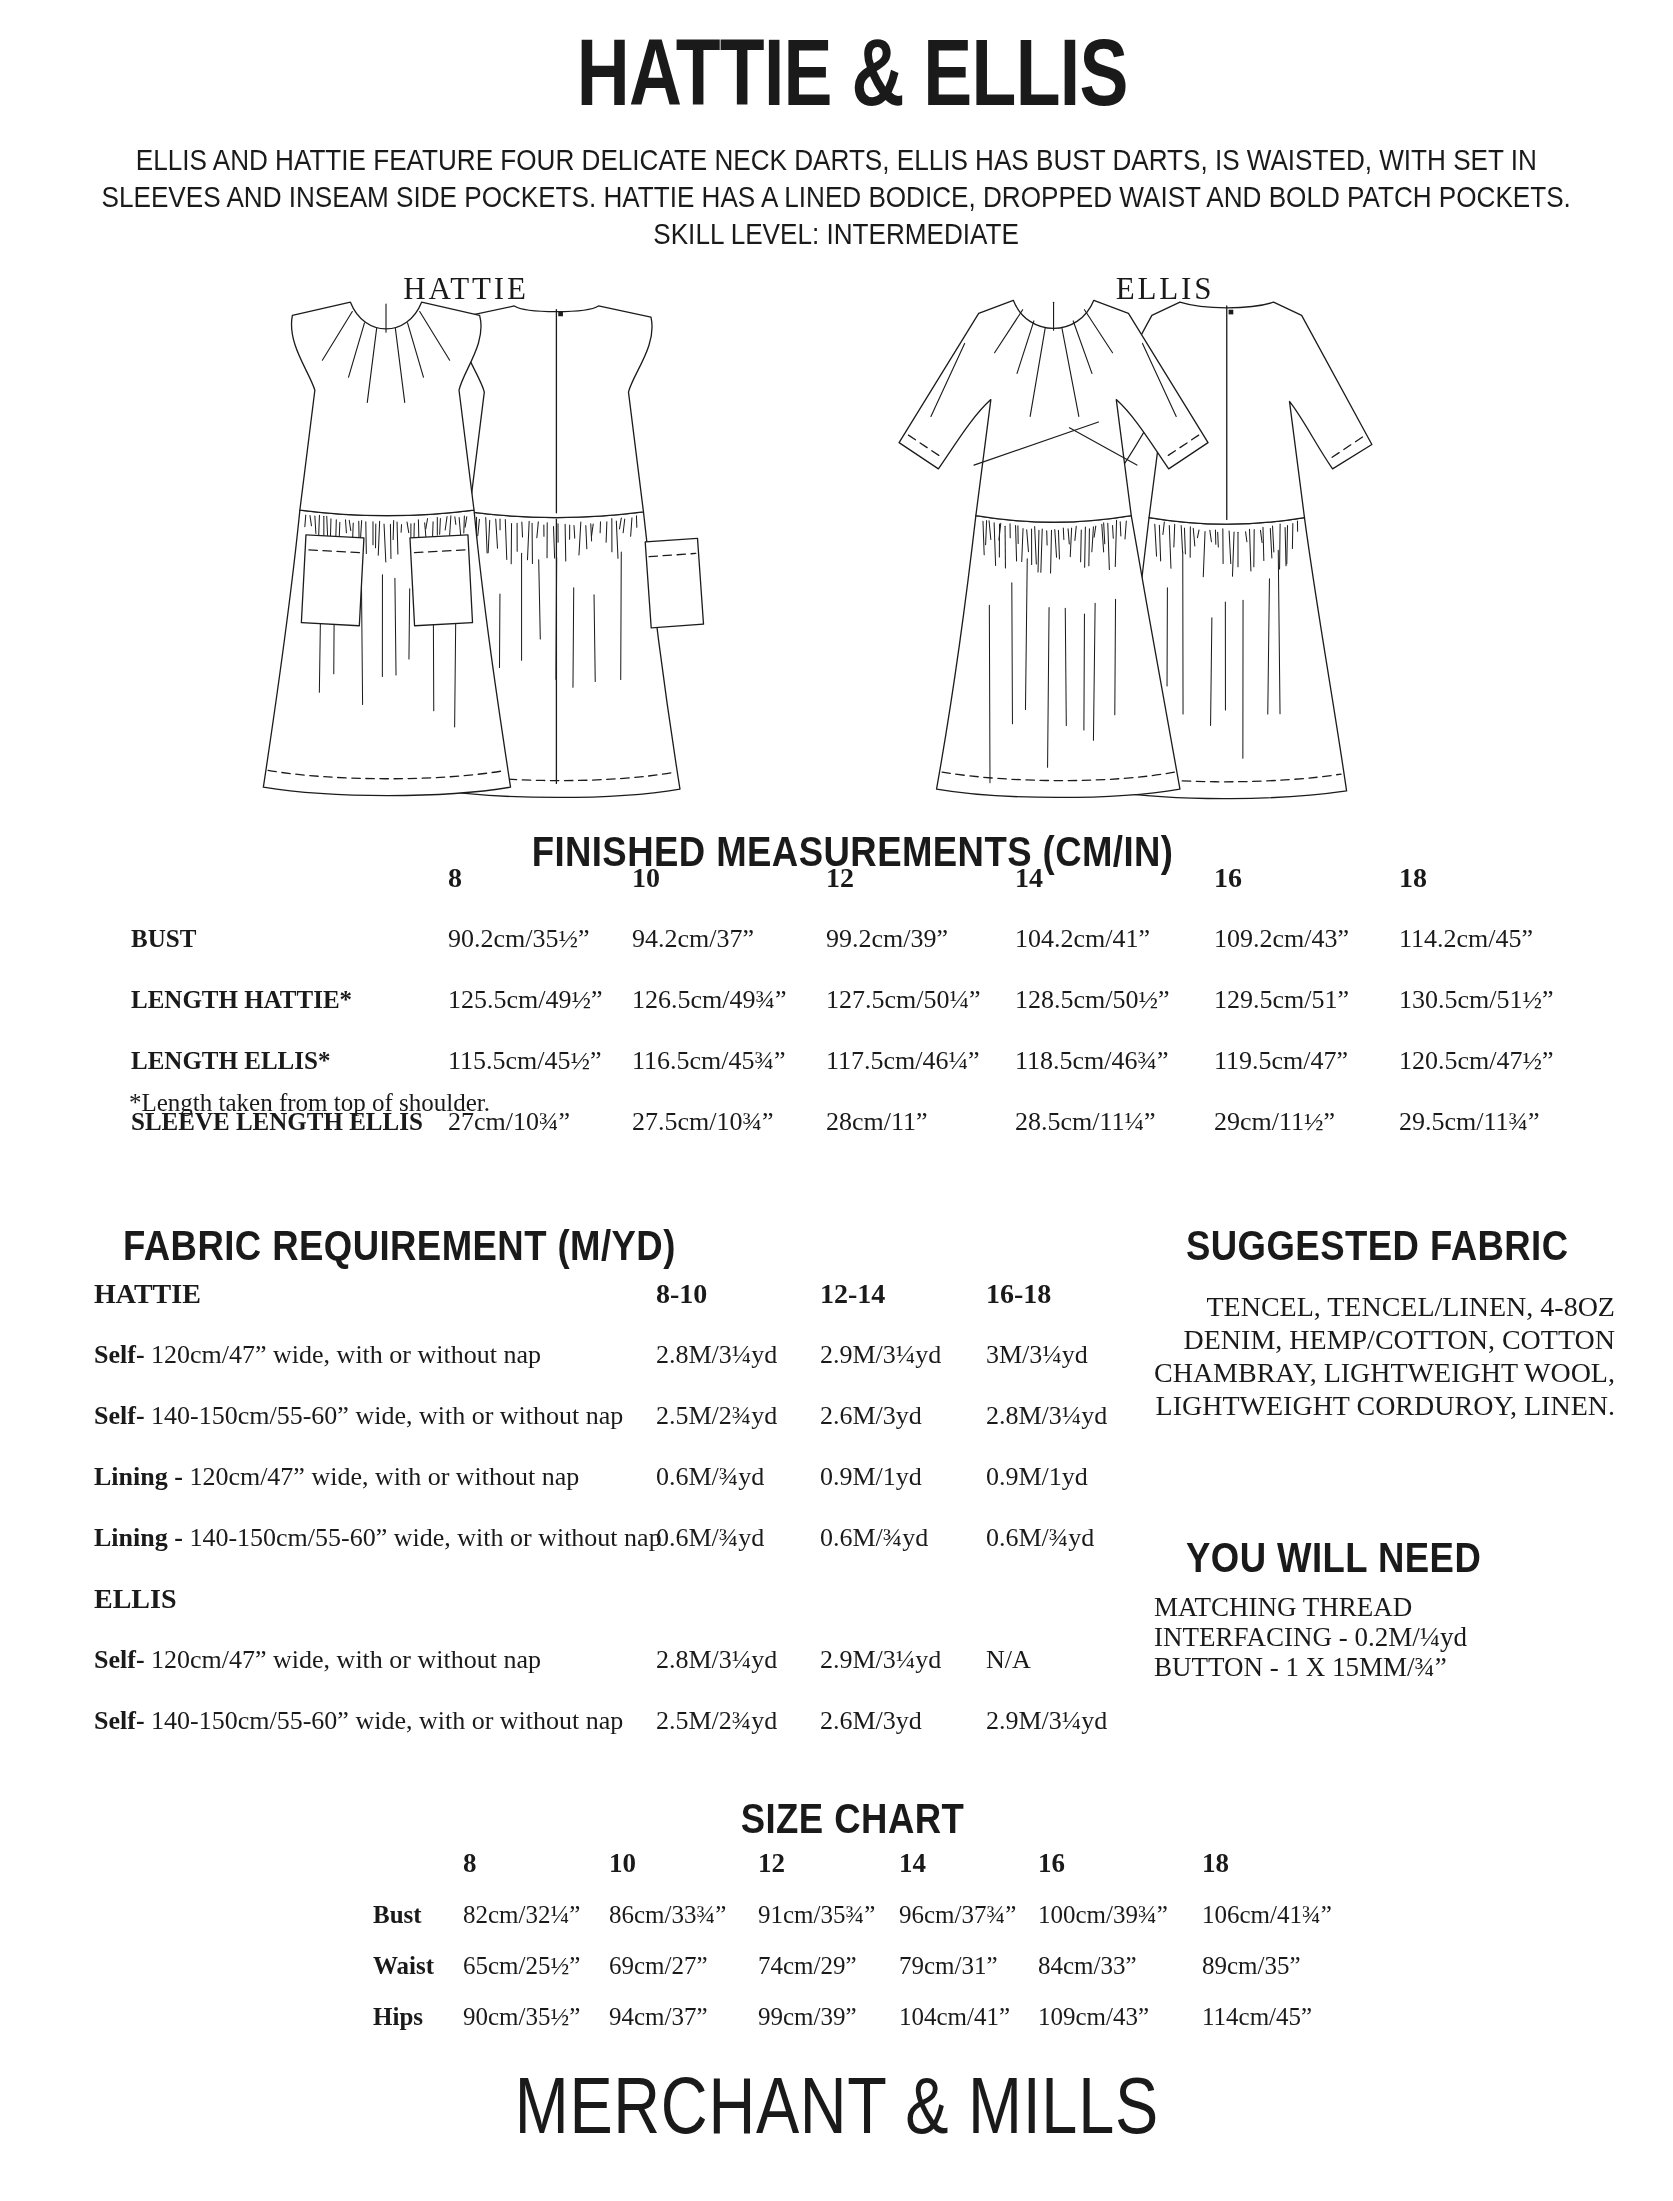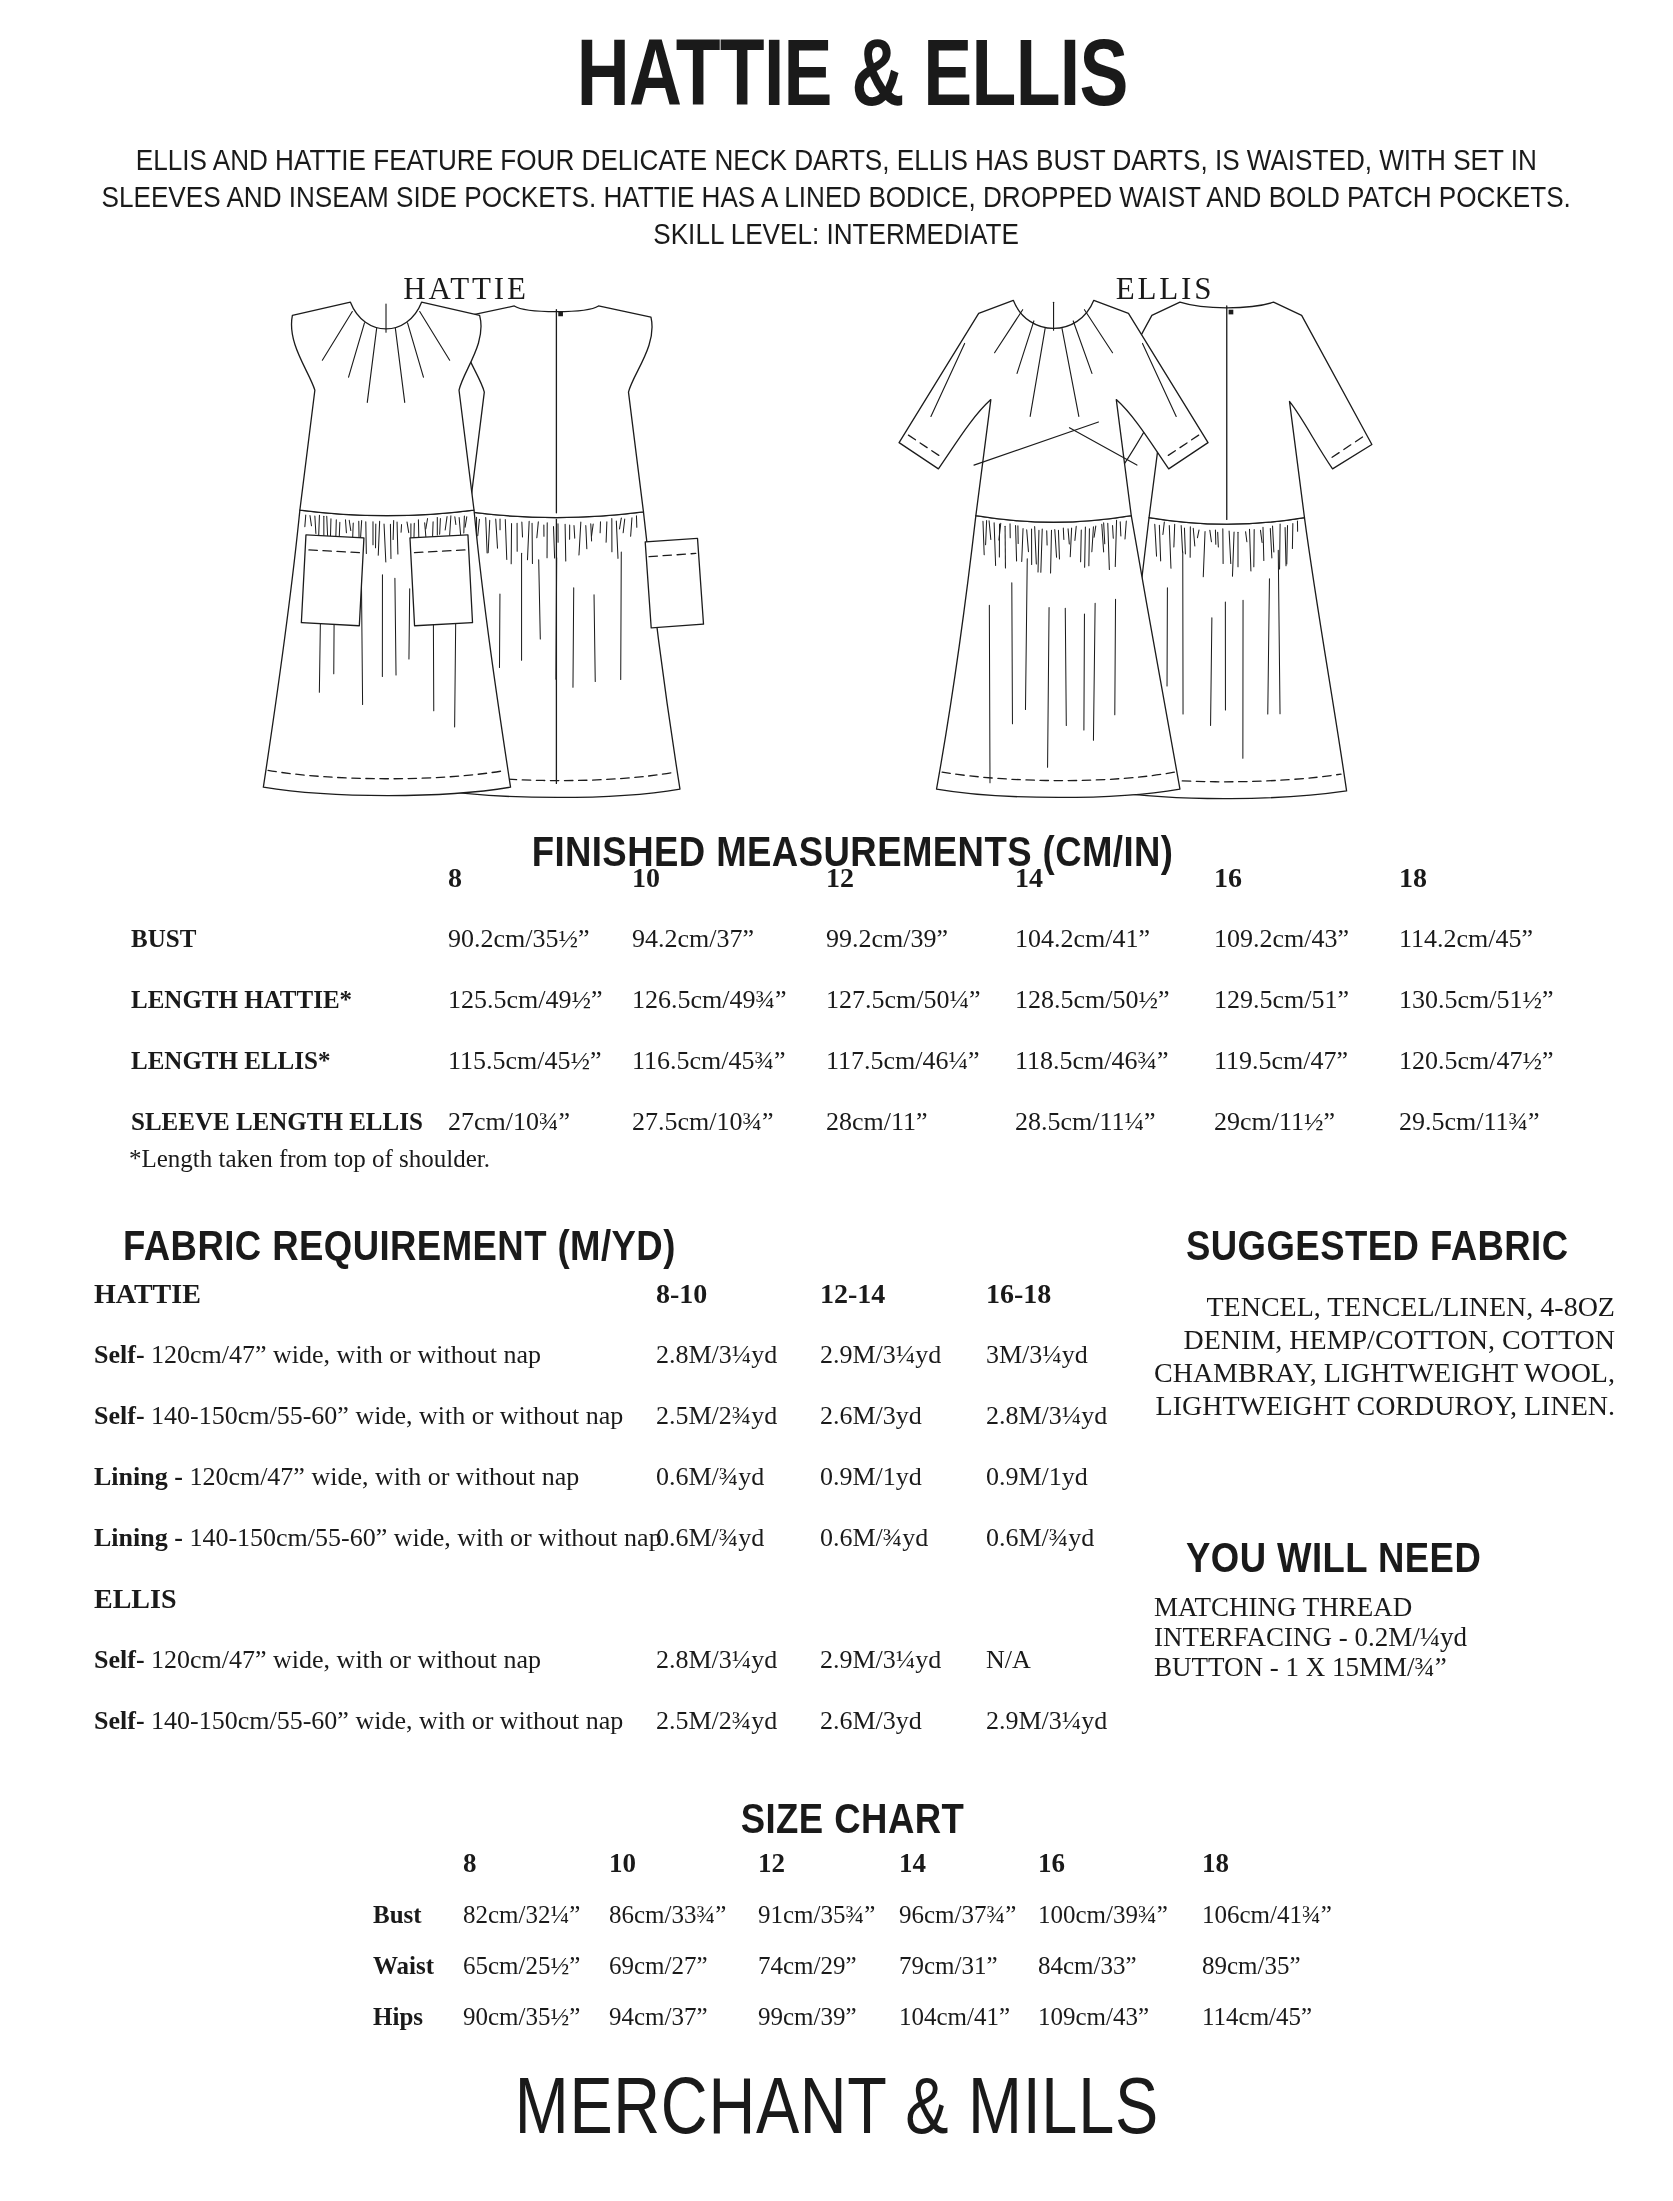--- a/index.html
+++ b/index.html
@@ -29,21 +29,21 @@
   .drawing{position:absolute;top:285px;width:543px;height:525px;}
   #hattie-svg{left:210px;}
   #ellis-svg{left:871px;}
   .dash{stroke-dasharray:9 6;fill:none;}
   
   .grid{position:absolute;display:grid;font-size:26px;}
   .grid .cell{line-height:61px;white-space:nowrap;}
   .meas{left:131px;top:847px;grid-template-columns:317px 184px 194px 189px 199px 185px 187px;grid-auto-rows:61px;}
   .meas .size-h{font-weight:bold;font-size:28px;}
   .meas .rowlab{font-weight:bold;font-size:25px;}
-  .footnote{position:absolute;left:129px;top:1145px;font-size:25px;}
+  .footnote{position:absolute;left:129px;top:1089px;font-size:25px;}
   .fabric{left:94px;top:1263px;grid-template-columns:562px 164px 166px 178px;grid-auto-rows:61px;}
   .fabric .size-h{font-weight:bold;font-size:28px;}
   .fabric .grouplab{font-weight:bold;font-size:28px;grid-column:1/-1;}
   .fabric .lb{font-weight:bold;}
   .size{left:373px;top:1838px;grid-template-columns:90px 146px 149px 141px 139px 164px 150px;grid-auto-rows:51px;font-size:25px;}
   .size .cell{line-height:51px;}
   .size .size-h{font-weight:bold;font-size:27px;}
   .size .rowlab{font-weight:bold;}
   
   .suggested-text{position:absolute;left:1154px;top:1290px;font-size:28px;line-height:33px;text-align:right;}

